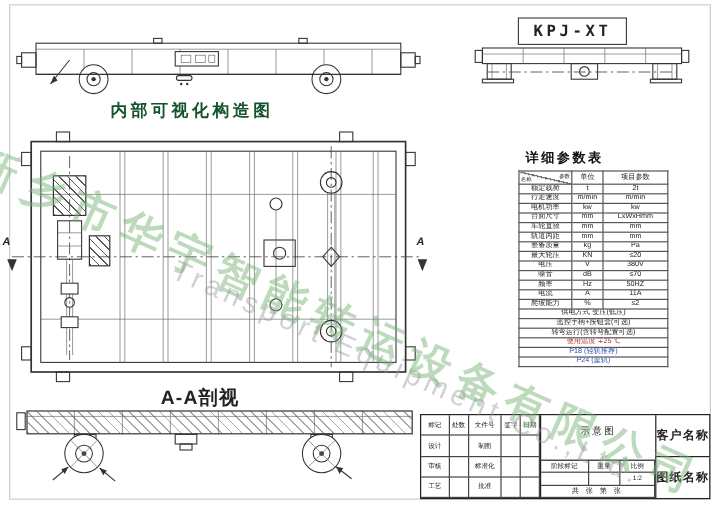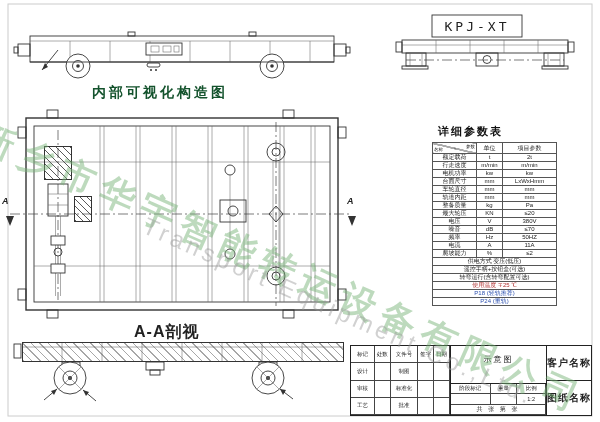--- a/index.html
+++ b/index.html
@@ -19,21 +19,21 @@
   .hatch { position:absolute; z-index:2; border:1px solid #333;
            background:repeating-linear-gradient(45deg, rgba(60,60,60,.85) 0 1px, transparent 1px 5px); }
   .hatch-light { background:repeating-linear-gradient(45deg, rgba(80,80,80,.5) 0 1px, transparent 1px 6px); }
   #motor-hatch   { left:44px; top:146px; width:28px; height:34px; }
   #gearbox-hatch { left:74px; top:196px; width:18px; height:26px; }
   #beam-hatch    { left:22px; top:342px; width:322px; height:20px; border-width:1.2px; }
 
   .lbl { position:absolute; z-index:3; white-space:nowrap; }
   .side-label    { left:92px;  top:84px;  font-size:14px; font-weight:600; letter-spacing:3px; color:#14532d; }
   .kpj-title     { left:432px; top:15px; width:90px; height:22px; display:flex; align-items:center; justify-content:center;
-                   font-family:"DejaVu Sans Mono", monospace; font-size:13px; font-weight:400; letter-spacing:3px; }
+                   font-family:"DejaVu Sans Mono", monospace; font-size:13px; font-weight:700; letter-spacing:3px; }
   .section-label { left:134px; top:322px; font-size:16px; font-weight:600; letter-spacing:1px; }
   .marker-a      { font-size:9px; font-weight:700; font-style:italic; }
   .marker-a.left  { left:2px;   top:196px; }
   .marker-a.right { left:347px; top:196px; }
 
   
   .param-area  { position:absolute; left:432px; top:124px; width:124px; z-index:4; }
   .param-title { font-size:11px; font-weight:700; letter-spacing:2px; margin:0 0 3px 6px; color:#111; }
   table.param-table { border-collapse:collapse; width:124px; table-layout:fixed; background:#fff; }
   .param-table col.c1 { width:44px; } .param-table col.c2 { width:26px; } .param-table col.c3 { width:54px; }

